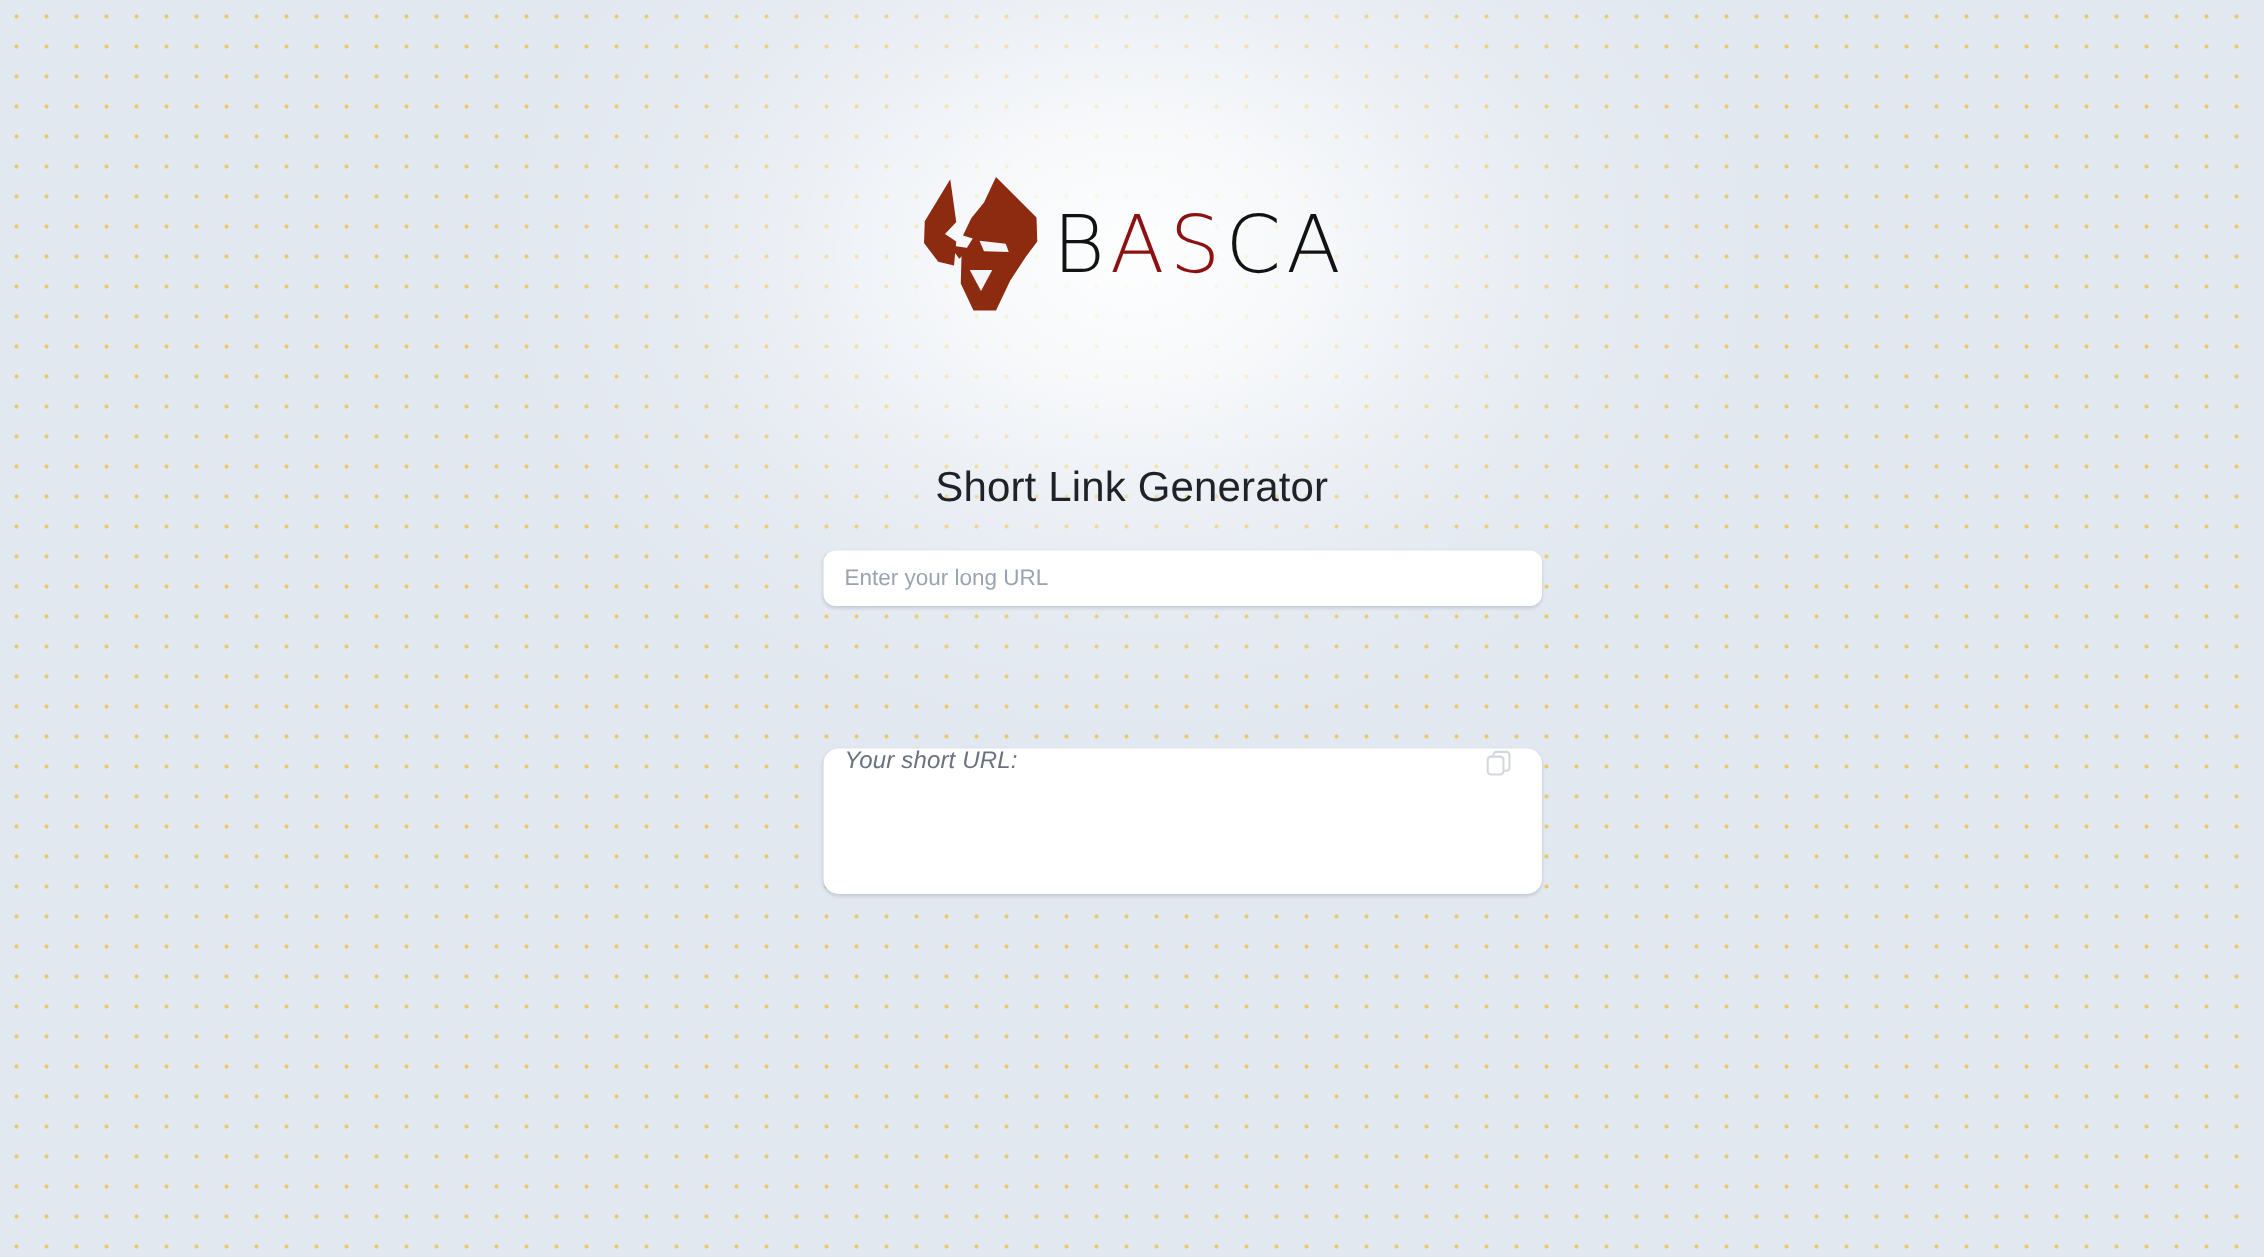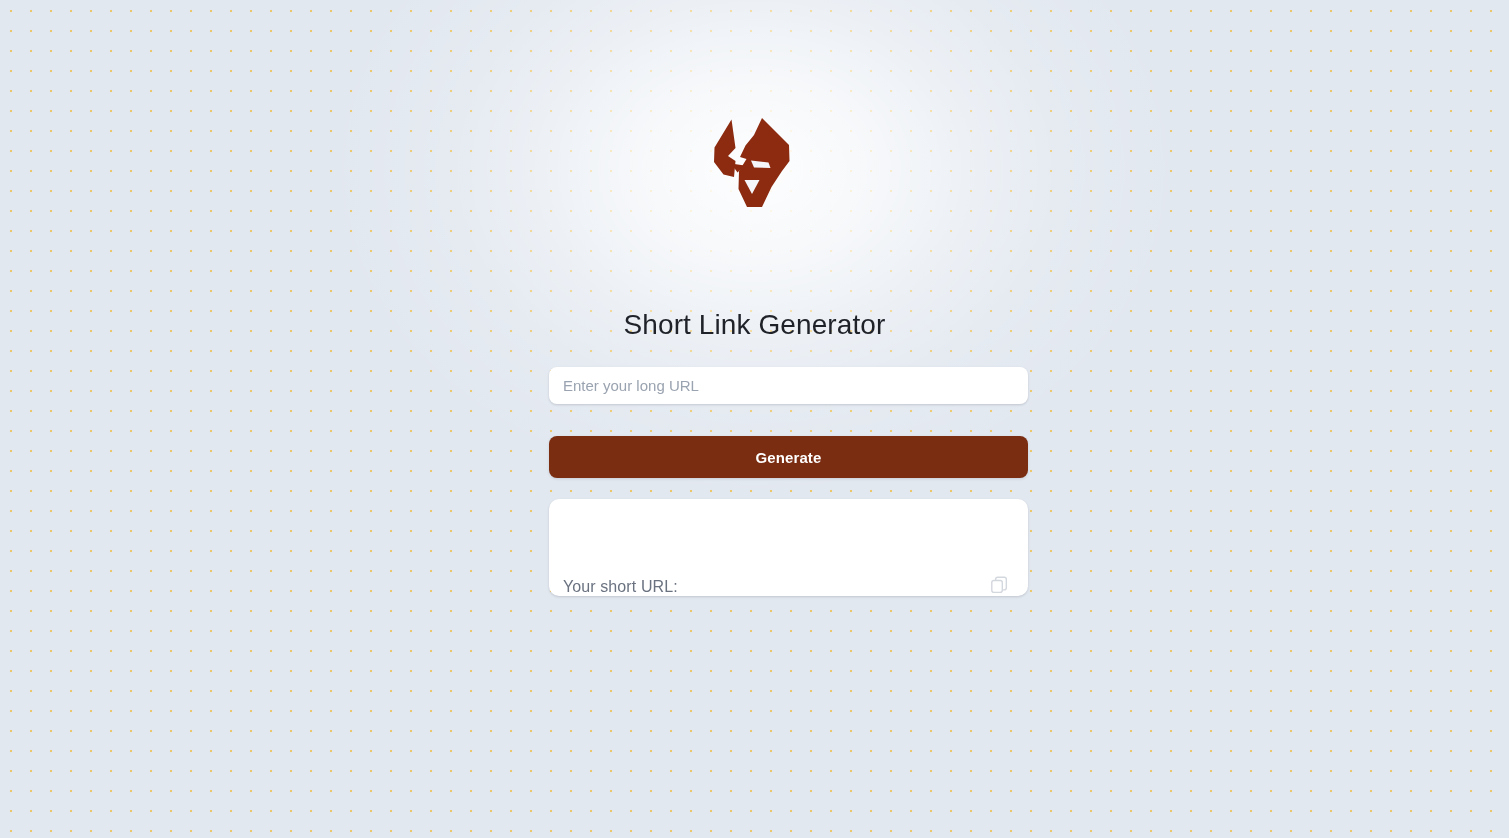--- a/index.html
+++ b/index.html
@@ -138,23 +138,24 @@
     display: block;
   }
 
   #result-card {
     top: 499px;
     height: 97px;
     background: #ffffff;
     border-radius: 10px;
     box-shadow: 0 1px 3px rgba(16,24,40,0.10), 0 1px 2px rgba(16,24,40,0.06);
     display: flex;
-    align-items: flex-end;
+    align-items: flex-start;
     justify-content: space-between;
     padding: 0 14px 0 14px;
+    font-style: italic;
   }
 
   #short-url-label {
     font-size: 16px;
     color: #6a7280;
     letter-spacing: 0.1px;
   }
 
   #copy-icon {
     width: 21px;
@@ -181,27 +182,27 @@
 
         <path d="M21.0 48.5 L34.5 50.5 L27.5 57.5 Z"></path>
 
         <path d="M52.0 3.0 L79.0 30.0 L79.5 46.0 L72.0 56.0 L61.5 72.0 L52.0 92.0 L37.0 92.0 L28.5 74.0 L29.0 56.0 L36.5 44.0 L30.0 42.0 L35.5 30.5 L44.0 20.0 Z"></path>
       </g>
 
       <path d="M41.0 45.5 L58.5 47.5 L60.5 53.0 L44.0 52.5 Z" fill="#f4f6f9"></path>
 
       <path d="M34.5 65.0 L49.5 65.0 L42.0 79.0 Z" fill="#f4f6f9"></path>
     </svg>
+    <div id="brand-wordmark"><span class="wm-dark">B</span><span class="wm-red">A</span><span class="wm-red">S</span><span class="wm-dark">C</span><span class="wm-dark">A</span></div>
   </div>
 
   <h1 id="page-title" class="">Short Link Generator</h1>
 
   <input id="url-input" class="col" type="text" placeholder="Enter your long URL" style="">
 
-  <button id="generate-button" class="col">Generate</button>
 
   <div id="result-card" class="col">
     <span id="short-url-label">Your short URL:</span>
     <svg id="copy-icon" viewBox="0 0 24 24" fill="none" aria-hidden="true">
       <rect x="3.2" y="6.2" width="12.0" height="13.6" rx="2.4" stroke="#d3d7de" stroke-width="1.6"></rect>
       <path d="M7.6 6.0 V5.0 a2.4 2.4 0 0 1 2.4 -2.4 h7.4 a2.4 2.4 0 0 1 2.4 2.4 v9.6 a2.4 2.4 0 0 1 -2.4 2.4 h-1.2" stroke="#d3d7de" stroke-width="1.6" stroke-linecap="round" stroke-linejoin="round"></path>
     </svg>
   </div>
 
 </div>

